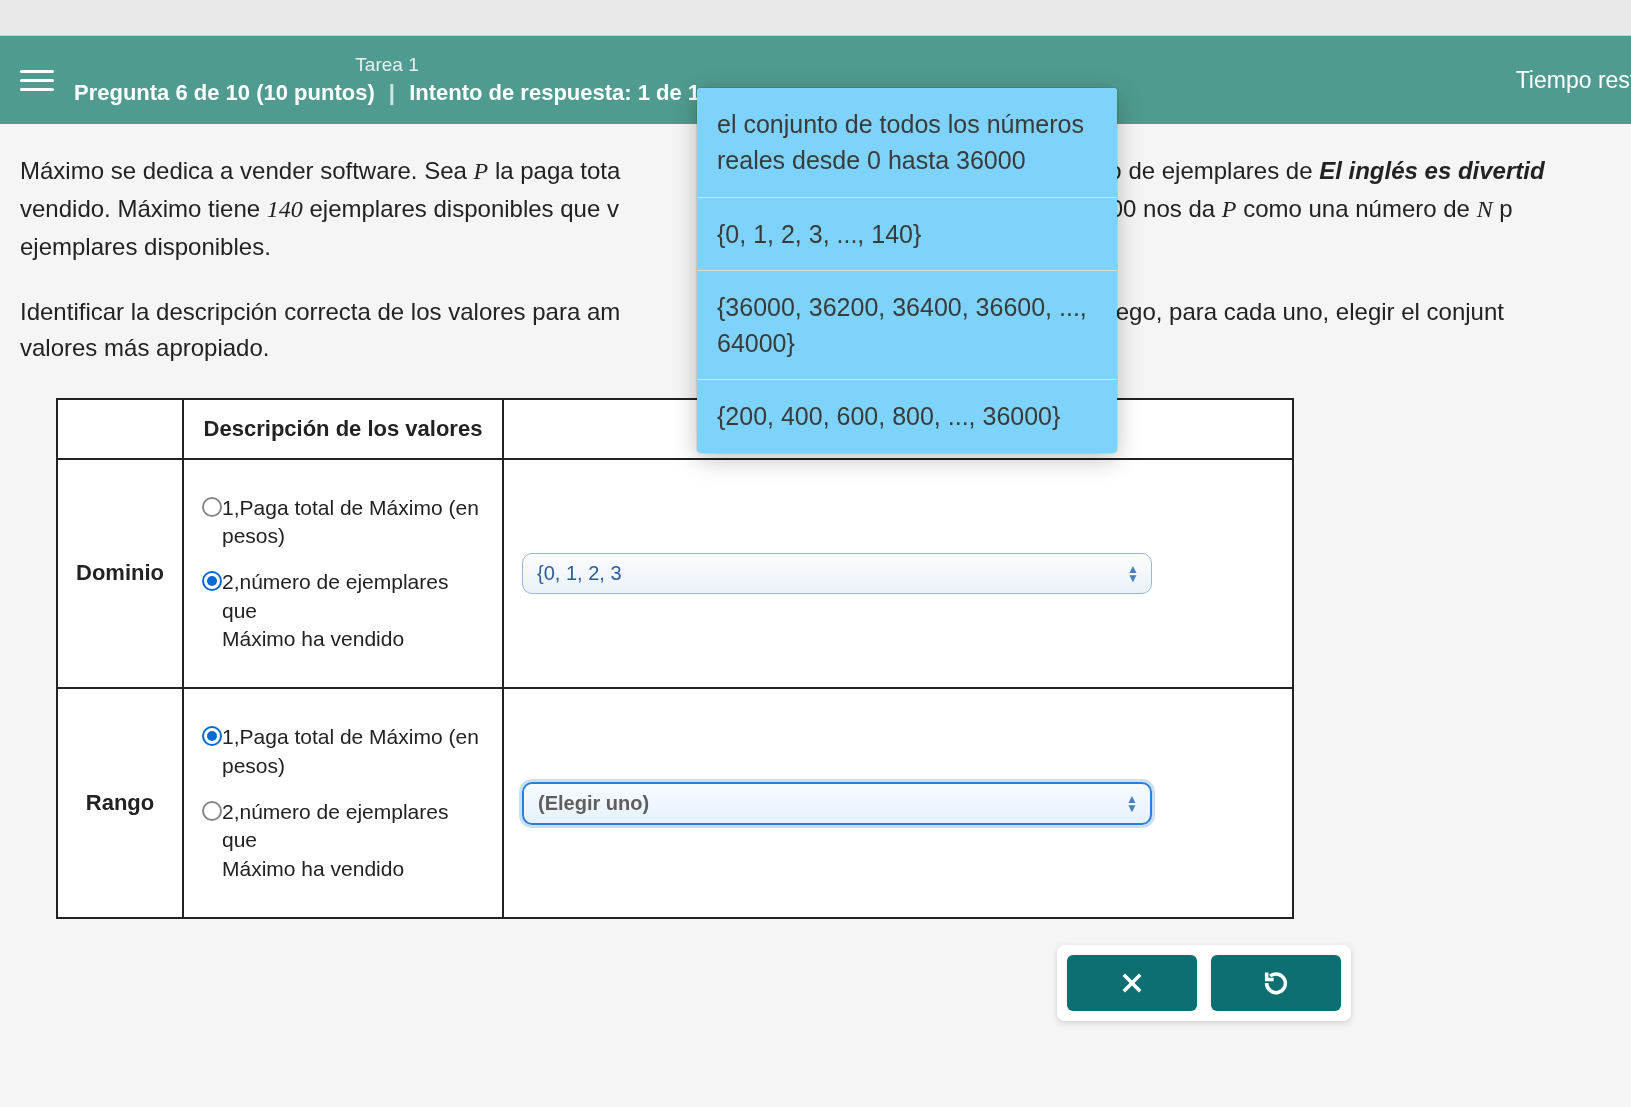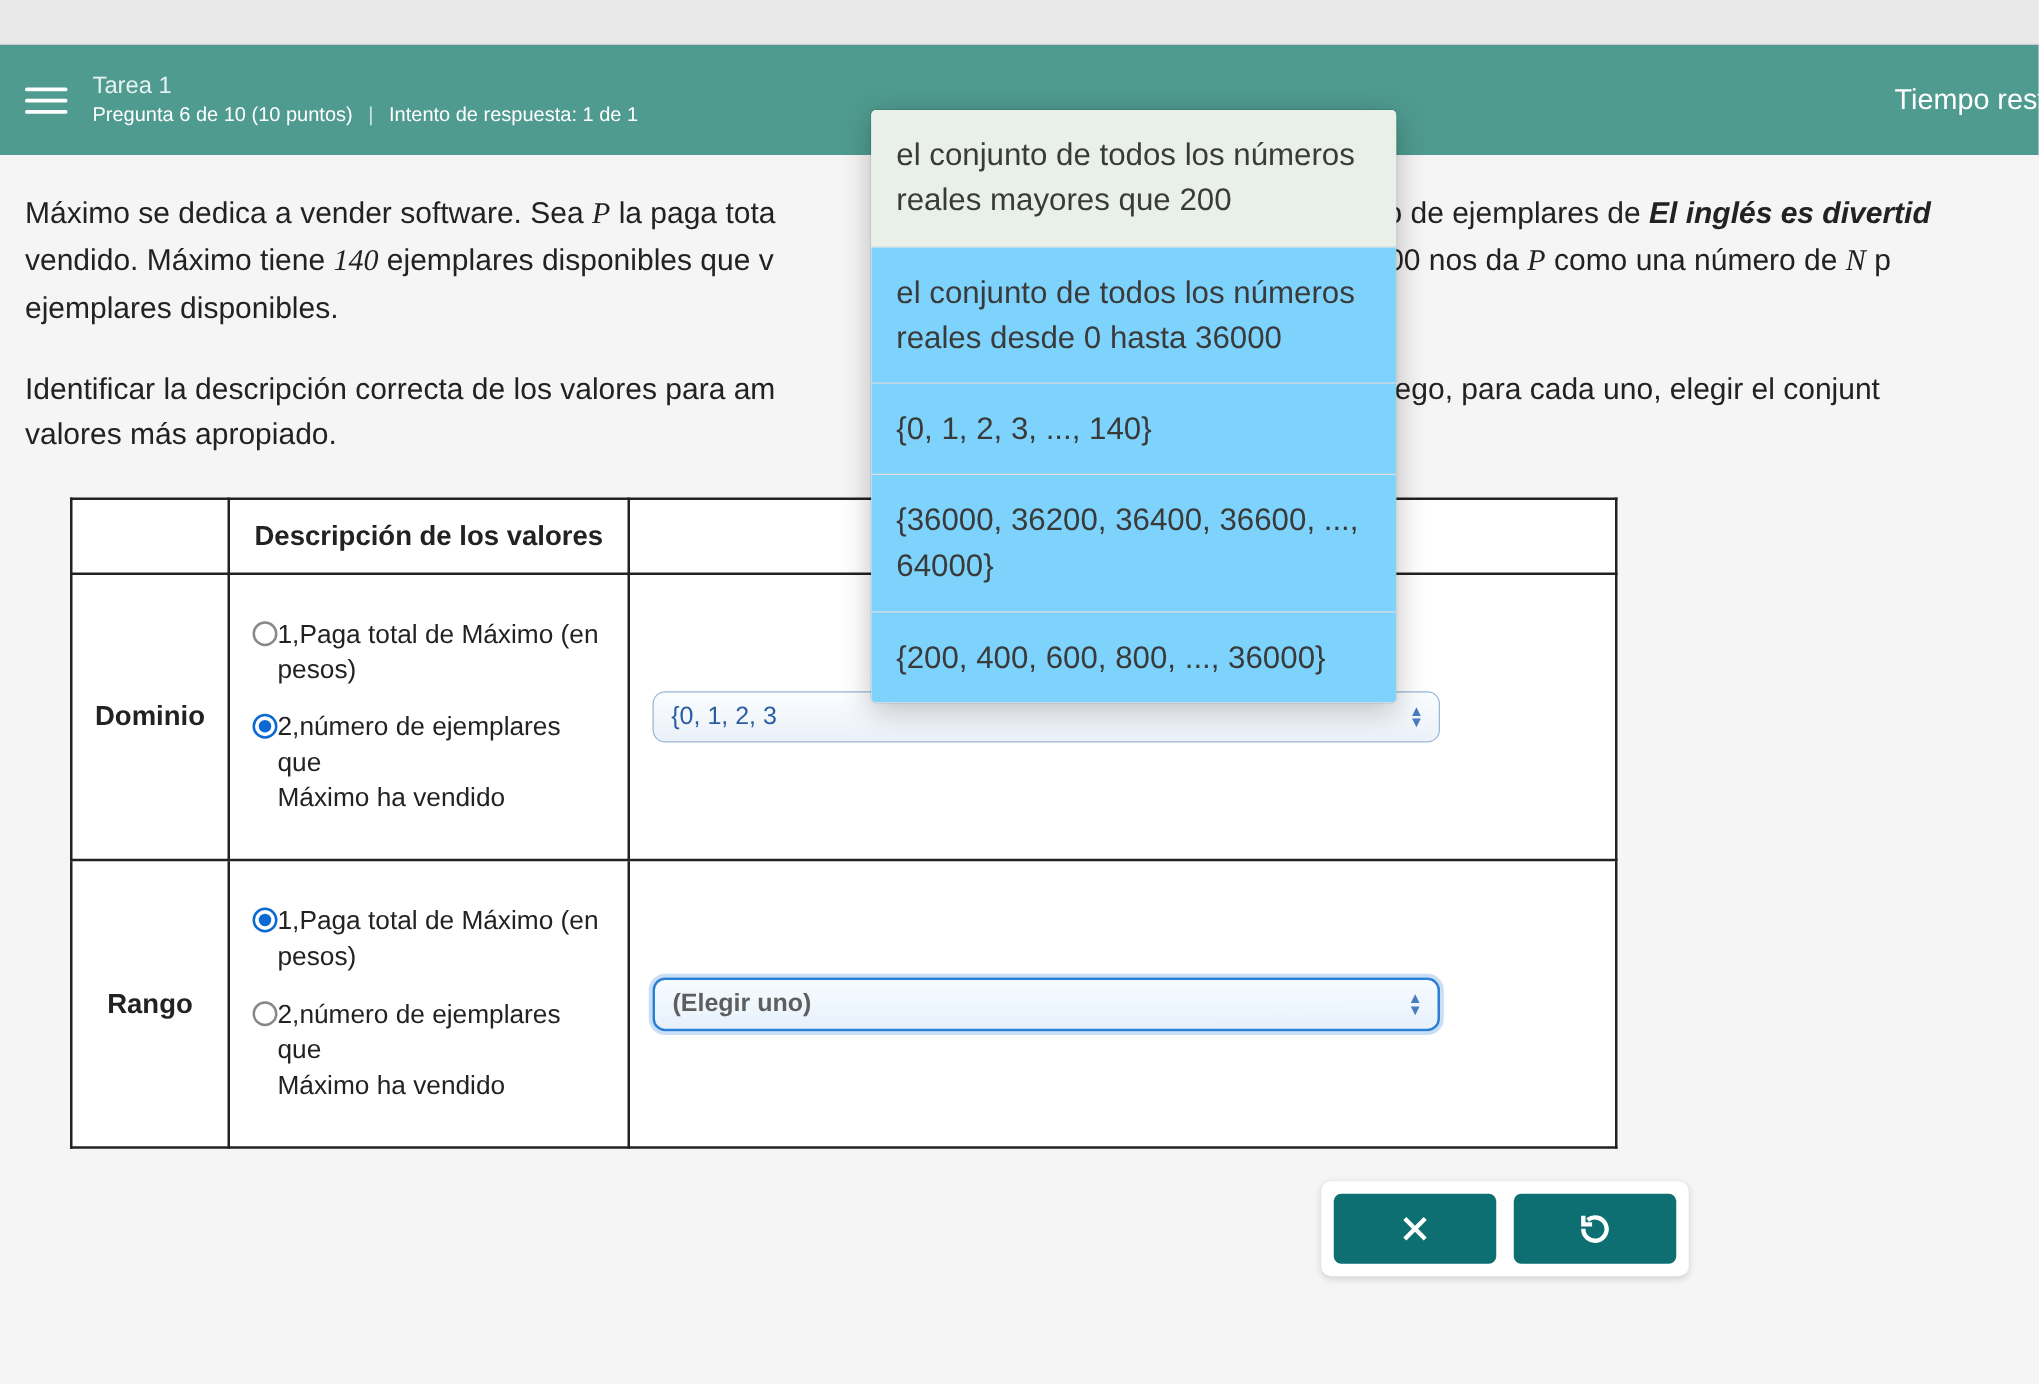--- a/index.html
+++ b/index.html
@@ -45,28 +45,29 @@
   .hamburger div {
     height: 3px;
     background: #fff;
     border-radius: 2px;
     width: 100%;
   }
   .header-texts {
     display: flex;
     flex-direction: column;
     gap: 4px;
+    text-align: center;
   }
   .header-task {
     font-size: 19px;
     color: #e6f2ef;
   }
   .header-question {
-    font-size: 16px;
-    font-weight: 400;
+    font-size: 22px;
+    font-weight: 700;
     color: #fff;
   }
   .header-sep {
     color: #cfe6e0;
     margin: 0 8px;
   }
   .header-time {
     position: absolute;
     right: -50px;
     top: 50%;
@@ -338,21 +339,20 @@
           <span>(Elegir uno)</span>
           <span class="chevrons">▲<br>▼</span>
         </div>
       </td>
     </tr>
 
   </tbody>
     </table>
 
   <div class="dropdown">
-    <div class="opt highlight">el conjunto de todos los números reales mayores que 200</div>
     <div class="opt">el conjunto de todos los números reales desde 0 hasta 36000</div>
     <div class="opt">{0, 1, 2, 3, ..., 140}</div>
     <div class="opt">{36000, 36200, 36400, 36600, ..., 64000}</div>
     <div class="opt">{200, 400, 600, 800, ..., 36000}</div>
   </div>
 
 </div>
 
 <div class="actions">
   <button>

